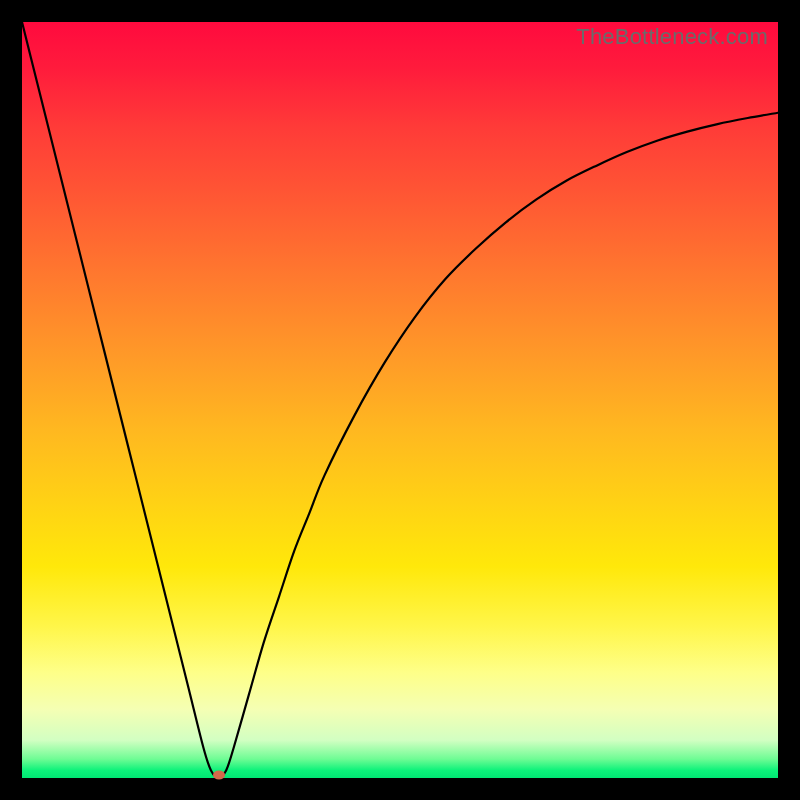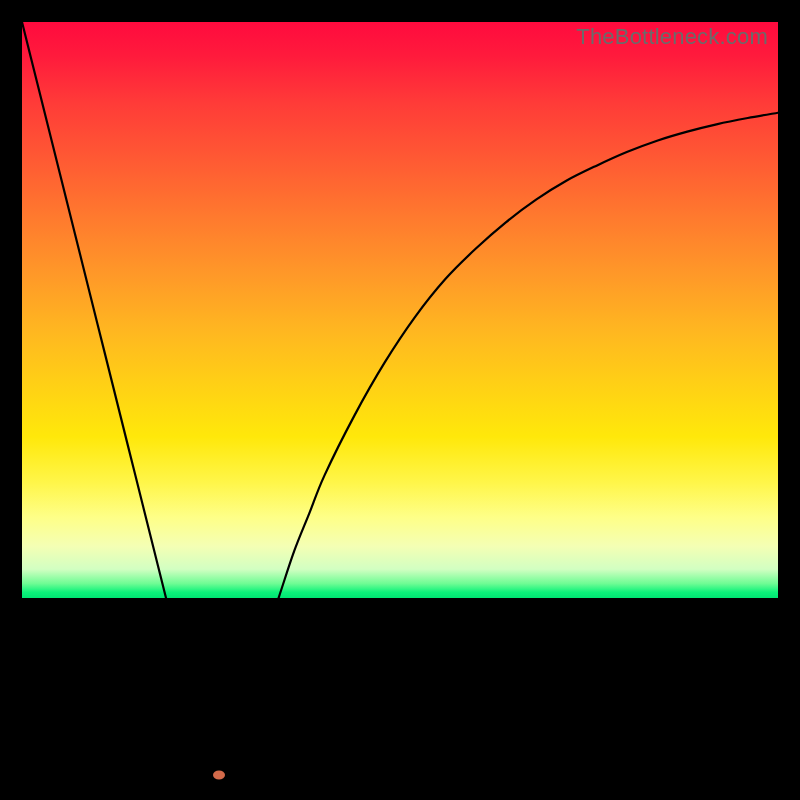--- a/index.html
+++ b/index.html
@@ -15,21 +15,21 @@
     position: relative;
     width: 800px;
     height: 800px;
     background: #000;
   }
   .plot-area {
     position: absolute;
     left: 22px;
     top: 22px;
     width: 756px;
-    height: 576px;
+    height: 756px;
     
     background: linear-gradient(
       to bottom,
       #ff0a3e 0%,
       #ff1b3c 6%,
       #ff3b38 14%,
       #ff5a33 24%,
       #ff7a2e 34%,
       #ff9928 44%,
       #ffb820 54%,

